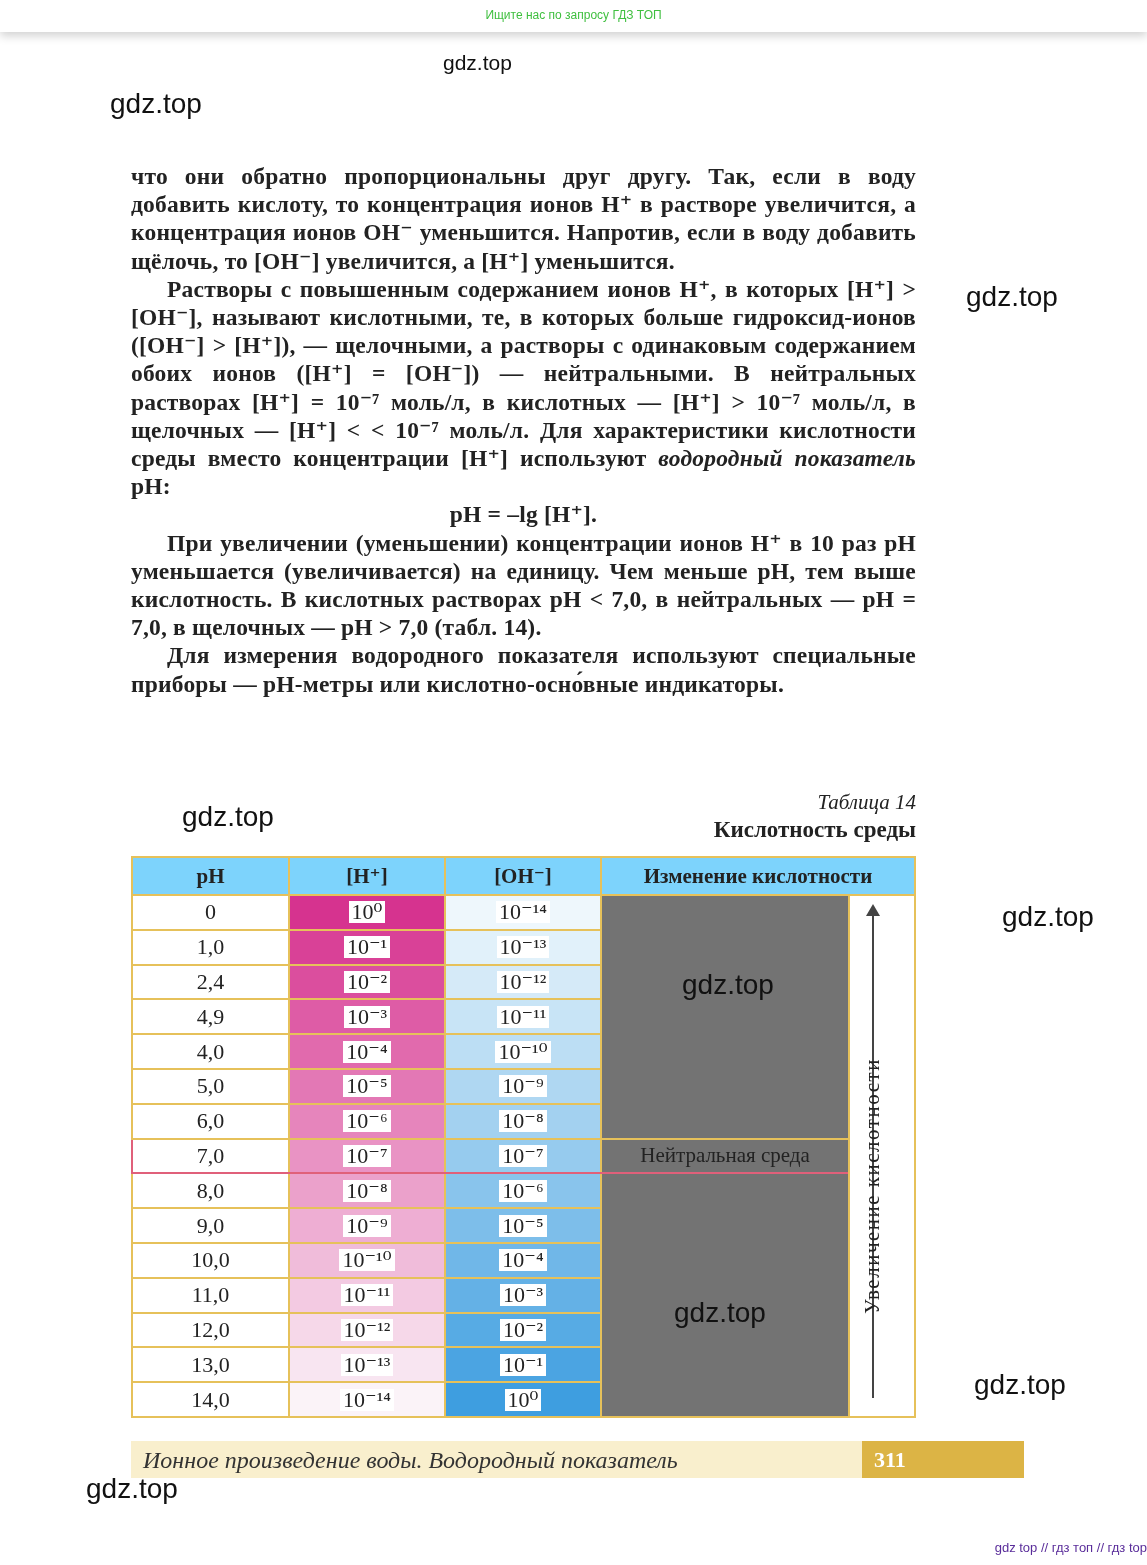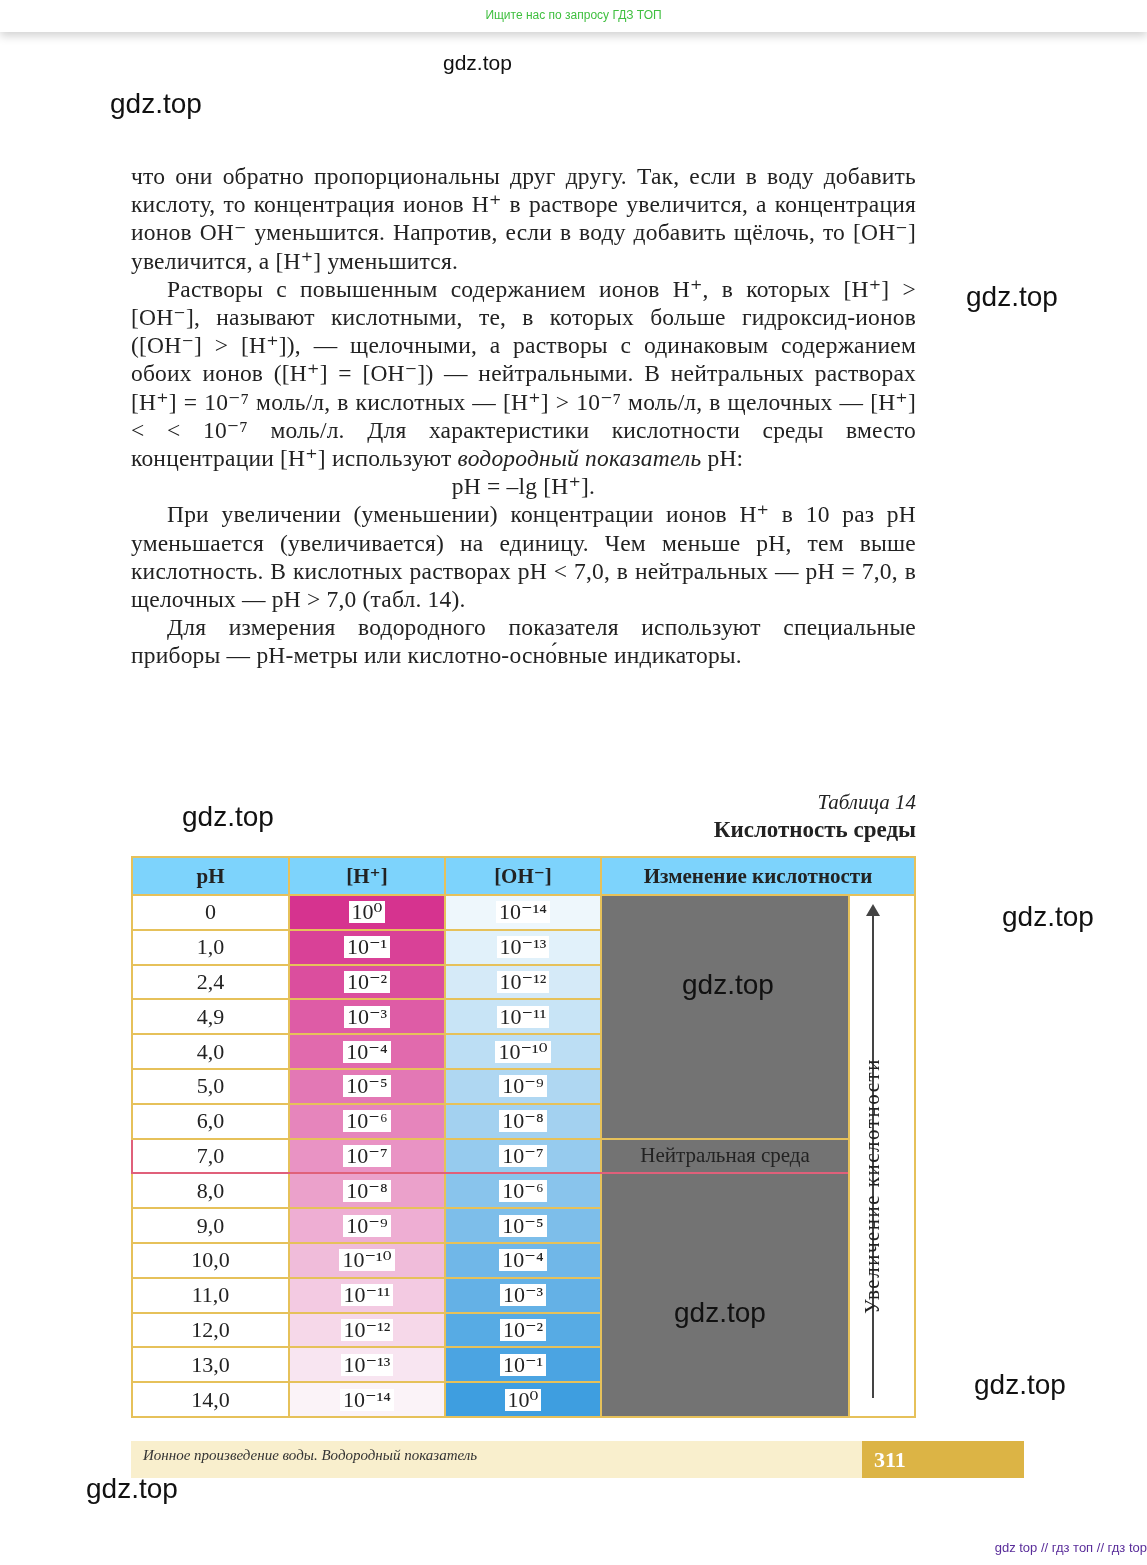--- a/index.html
+++ b/index.html
@@ -5,21 +5,21 @@
   html, body { margin:0; padding:0; }
   body { width:1147px; height:1565px; background:#ffffff; position:relative; overflow:hidden;
          font-family:"Liberation Serif","DejaVu Serif",serif; color:#222; }
   .topbar { position:absolute; left:0; top:0; width:1147px; height:32px; background:#fff;
             box-shadow:0 4px 10px rgba(0,0,0,0.18); z-index:2; }
   .topbar span { position:absolute; left:0; right:0; top:8px; text-align:center;
                  font-family:"Liberation Sans","DejaVu Sans",sans-serif; font-size:12px; color:#3fbf3f; }
   .wm { position:absolute; font-family:"Liberation Sans","DejaVu Sans",sans-serif; color:#111; font-size:28px; z-index:3; }
   .wm.small { font-size:21px; }
   .para { position:absolute; left:131px; width:785px; font-size:23.5px; line-height:28.2px;
-          text-align:justify; letter-spacing:0.2px; }
+          text-align:justify; letter-spacing:0.2px;font-weight:bold; }
   .para p { margin:0; }
   .indent { text-indent:36px; }
   .formula { text-align:center; margin:4px 0 6px; }
   .caption { position:absolute; left:131px; width:785px; text-align:right; font-style:italic; font-size:21px; top:790px; }
   .title { position:absolute; left:131px; width:785px; text-align:right; font-weight:bold; font-size:23px; top:817px; }
   table { position:absolute; left:131px; top:856px; width:783px; border-collapse:collapse; table-layout:fixed; }
   td, th { border:2px solid #e6c15a; text-align:center; font-size:22px; height:32.8px; padding:0; }
   th { background:#7dd3fc; font-weight:bold; font-size:21px; height:36px; }
   td.ph { background:#fff; }
   .num { background:#fff; padding:0 3px; display:inline-block; line-height:22px; }
@@ -27,21 +27,21 @@
   tr.neutral td.n1 { border-top:2px solid #e0607a; border-bottom:2px solid #e0607a;margin-left:20px; }
   tr.neutral td.ph { border-left:2px solid #e0607a; }
   td.neutral-label { border:2px solid #e0607a; }
   td.arrowcell { background:#fff; position:relative; }
   .arrow-line { position:absolute; left:22px; top:14px; bottom:18px; width:2px; background:#444; }
   .arrow-head { position:absolute; left:16px; top:8px; width:0; height:0;
                 border-left:7px solid transparent; border-right:7px solid transparent; border-bottom:12px solid #444; }
   .vert { position:absolute; left:10px; top:145px; transform-origin:left top; transform:rotate(-90deg) translate(-290px, 0);
           white-space:nowrap; font-size:21px; letter-spacing:1.5px; width:290px; text-align:center; }
   .footer { position:absolute; left:131px; top:1441px; width:893px; height:37px; background:#f9efcd; }
-  .footer .ftext { position:absolute; left:12px; top:6px; font-style:italic; font-size:15px; color:#333; }
+  .footer .ftext { position:absolute; left:12px; top:6px; font-style:italic; font-size:24px; color:#333; }
   .footer .page { position:absolute; right:0; top:0; width:162px; height:37px; background:#dcb445; color:#fff;
                   font-size:22px; font-weight:bold; line-height:37px; padding-left:12px; box-sizing:border-box; }
   .bottomlink { position:absolute; left:0; right:0; top:1540px; text-align:right;
                 font-family:"Liberation Sans","DejaVu Sans",sans-serif; font-size:13px; color:#5a2d9a; }
 </style>
 </head>
 <body>
 
 <div class="topbar">
   <span>Ищите нас по запросу ГДЗ ТОП</span>

